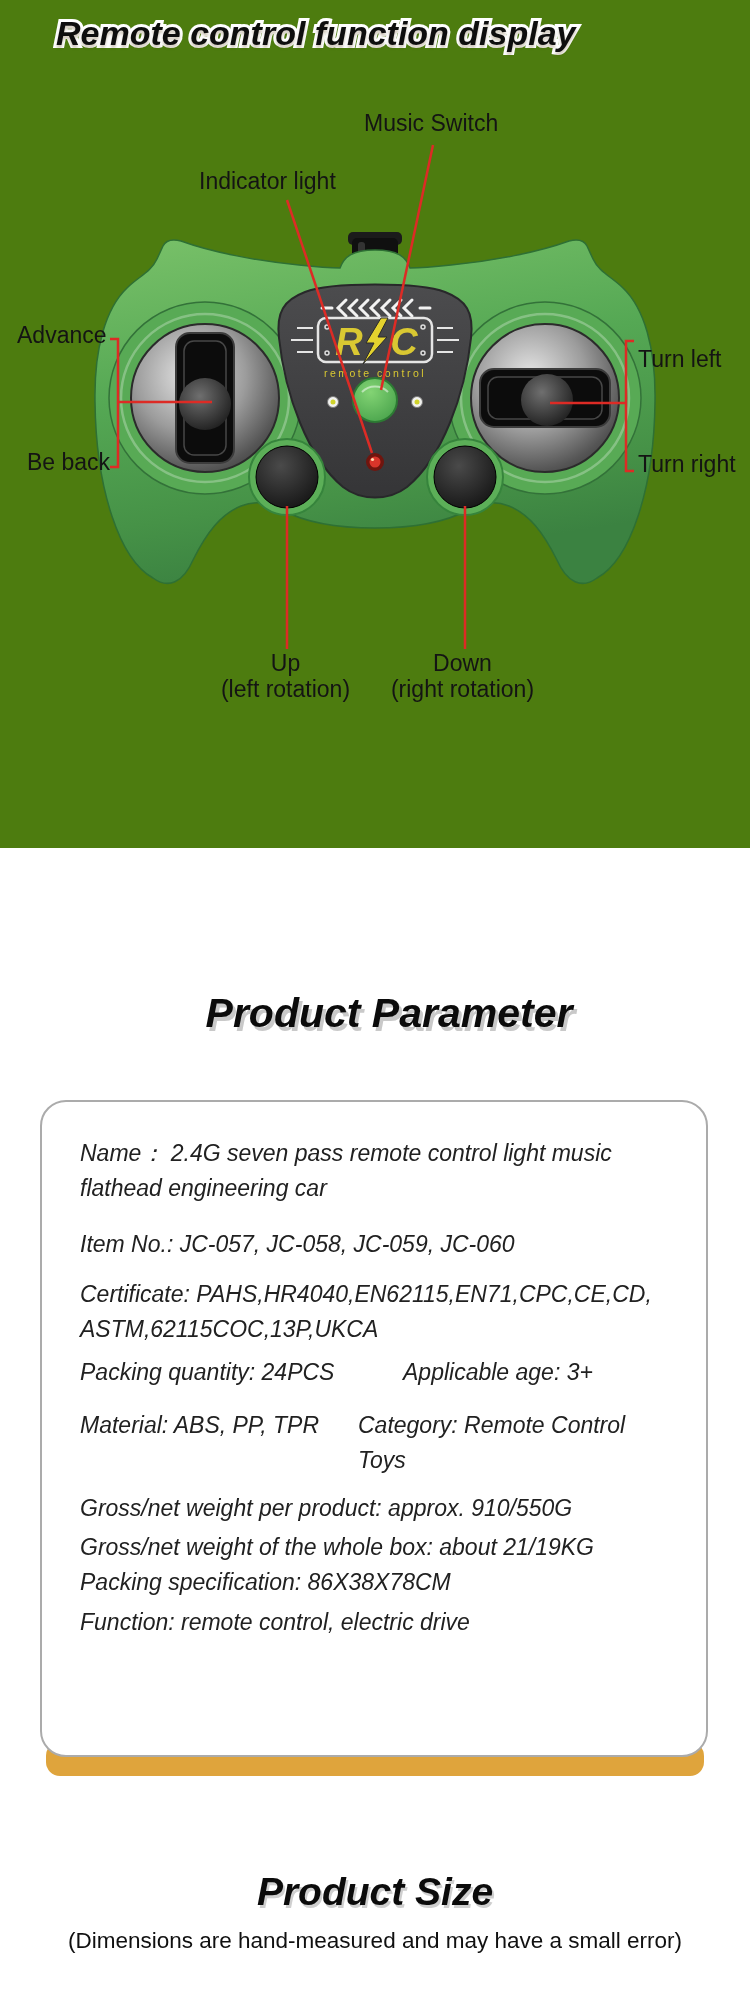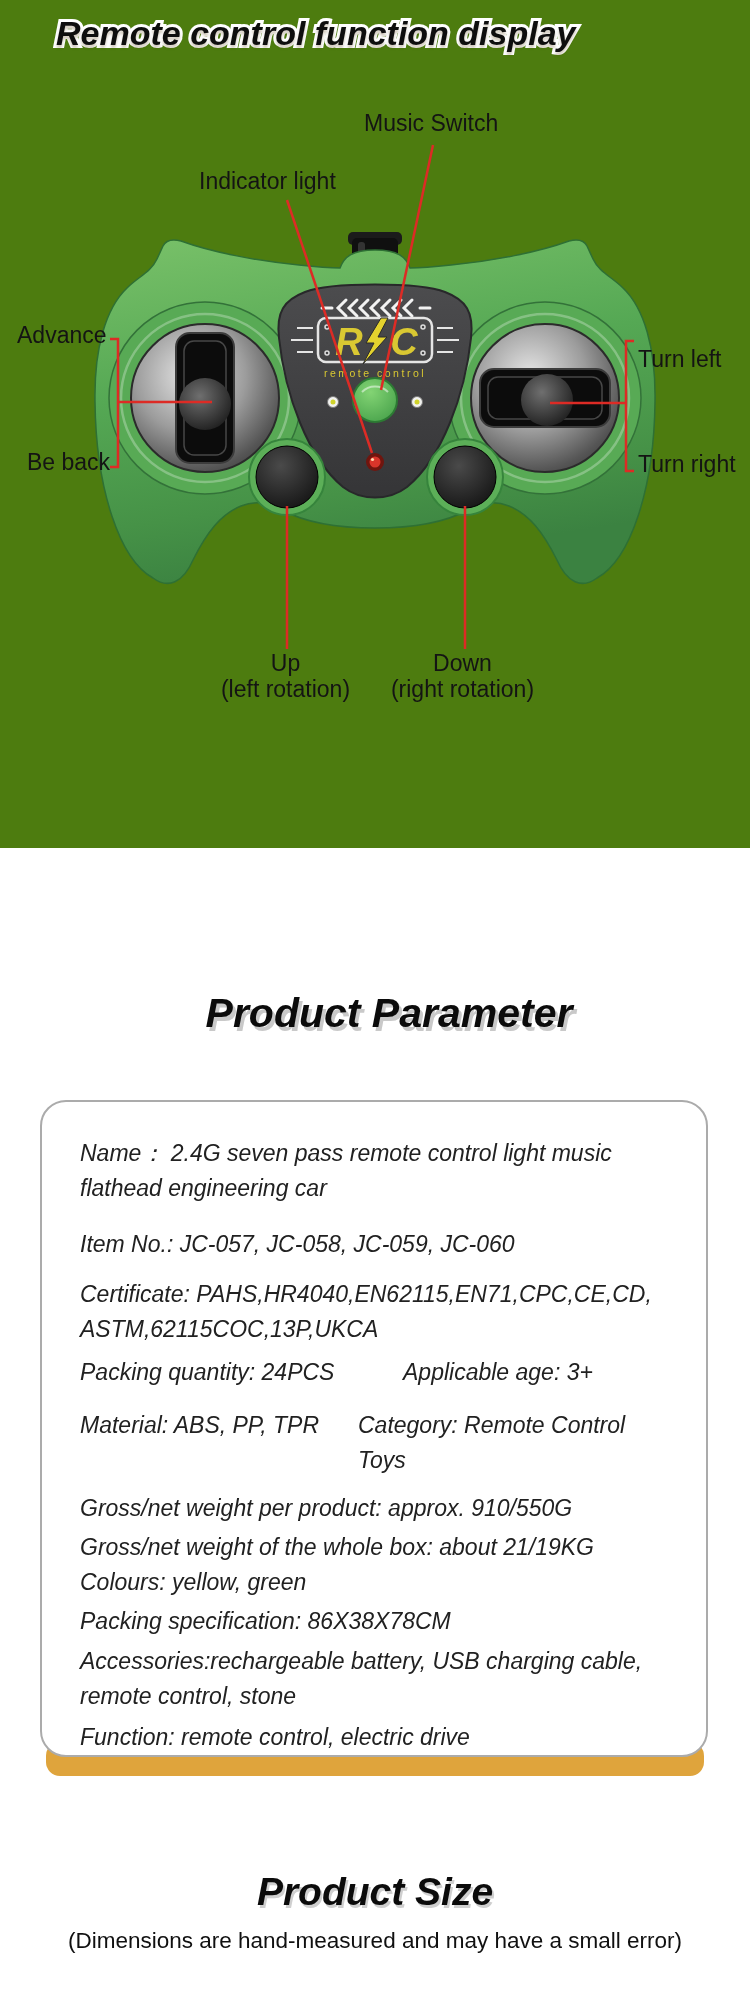--- a/index.html
+++ b/index.html
@@ -243,30 +243,23 @@
     <div class="prow cols r4">
       <span class="col-l">Material: ABS, PP, TPR</span>
       <span class="col-r">Category: Remote Control Toys</span>
     </div>
     <div class="prow r5">
       <span>Gross/net weight per product: approx. 910/550G</span>
     </div>
     <div class="prow r6">
       <span>Gross/net weight of the whole box: about 21/19KG</span>
     </div>
-    <div class="prow r7">
-      <span>Colours: yellow, green</span>
-    </div>
     <div class="prow r8">
       <span>Packing specification: 86X38X78CM</span>
     </div>
-    <div class="prow r9">
-      <span>Accessories:rechargeable battery, USB charging cable,</span>
-      <span>remote control, stone</span>
-    </div>
     <div class="prow r10">
       <span>Function: remote control, electric drive</span>
     </div>
   </div>
 
   <h2 class="size-heading">Product Size</h2>
   <p class="size-note">(Dimensions are hand-measured and may have a small error)</p>
 
 </div>
 

